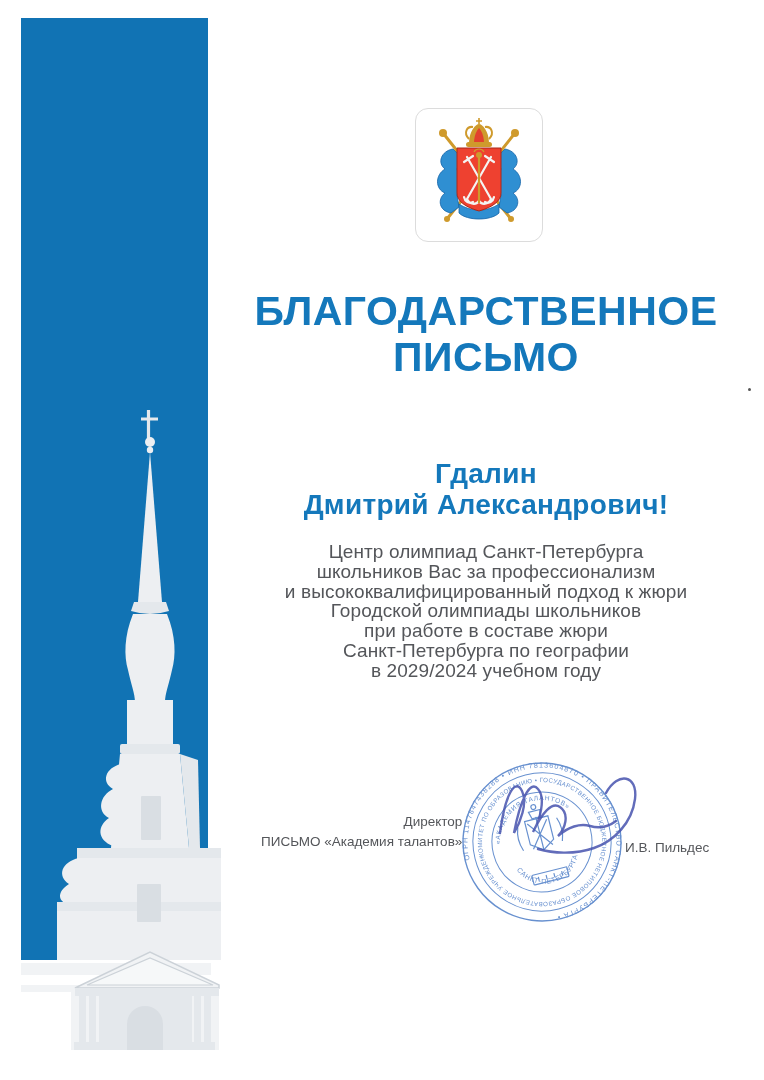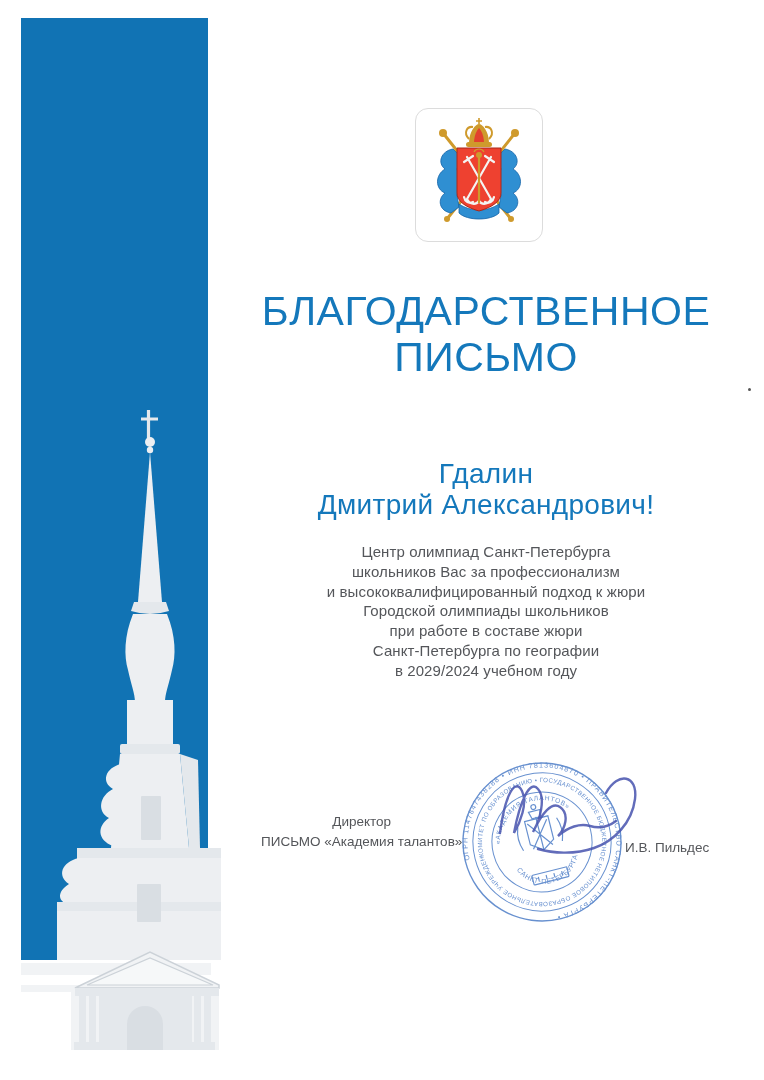--- a/index.html
+++ b/index.html
@@ -10,25 +10,25 @@
   }
   *{margin:0;padding:0;box-sizing:border-box}
   html,body{background:#fff}
   .page{position:relative;width:764px;height:1080px;background:#fff;overflow:hidden;
         font-family:"Liberation Sans",sans-serif;color:var(--text-gray)}
   .banner{position:absolute;left:21px;top:18px;width:187px;height:942px;background:var(--banner-blue)}
   .cathedral{position:absolute;left:21px;top:396px;width:200px;height:660px}
   .crest-card{position:absolute;left:415px;top:108px;width:128px;height:134px;background:#fff;
               border:1.5px solid #dcdcdc;border-radius:13px;display:flex;align-items:center;justify-content:center}
   .content{position:absolute;left:208px;width:556px;text-align:center}
-  .title{top:288px;font-weight:normal;font-size:41px;line-height:46px;color:var(--accent-blue);letter-spacing:.5px}
+  .title{top:288px;font-weight:bold;font-size:41px;line-height:46px;color:var(--accent-blue);letter-spacing:.5px}
   .salutation{top:422px;font-size:16px;letter-spacing:.3px}
-  .recipient{top:458px;font-weight:normal;font-size:28px;line-height:31px;color:var(--accent-blue);letter-spacing:.3px}
-  .body-text{top:542px;font-size:15px;line-height:19.8px;letter-spacing:.1px}
-  .sig-role{position:absolute;left:261px;top:812px;font-size:13.5px;line-height:19.5px;text-align:center}
+  .recipient{top:458px;font-weight:bold;font-size:28px;line-height:31px;color:var(--accent-blue);letter-spacing:.3px}
+  .body-text{top:542px;font-size:19px;line-height:19.8px;letter-spacing:.1px}
+  .sig-role{position:absolute;left:261px;top:812px;font-size:13.5px;line-height:19.5px;text-align:right}
   .sig-name{position:absolute;left:625px;top:840px;font-size:13.5px}
   .stamp{position:absolute;left:458px;top:758px;width:168px;height:168px;opacity:.85}
   .stamp-stroke{stroke:var(--stamp-blue);fill:none}
   .stamp-text{fill:var(--stamp-blue);font-family:"Liberation Sans",sans-serif}
   .ink{position:absolute;left:468px;top:765px;width:230px;height:120px}
   .sil-1{fill:var(--sil-1)} .sil-2{fill:var(--sil-2)} .sil-3{fill:var(--sil-3)} .sil-4{fill:var(--sil-4)}
   .c-red{fill:var(--crest-red)} .c-blue{fill:var(--crest-ribbon-blue)} .c-gold{fill:var(--crest-gold)}
   .artifact{position:absolute;left:748px;top:388px;width:3px;height:3px;background:#555;border-radius:50%}
 </style>
 </head>

